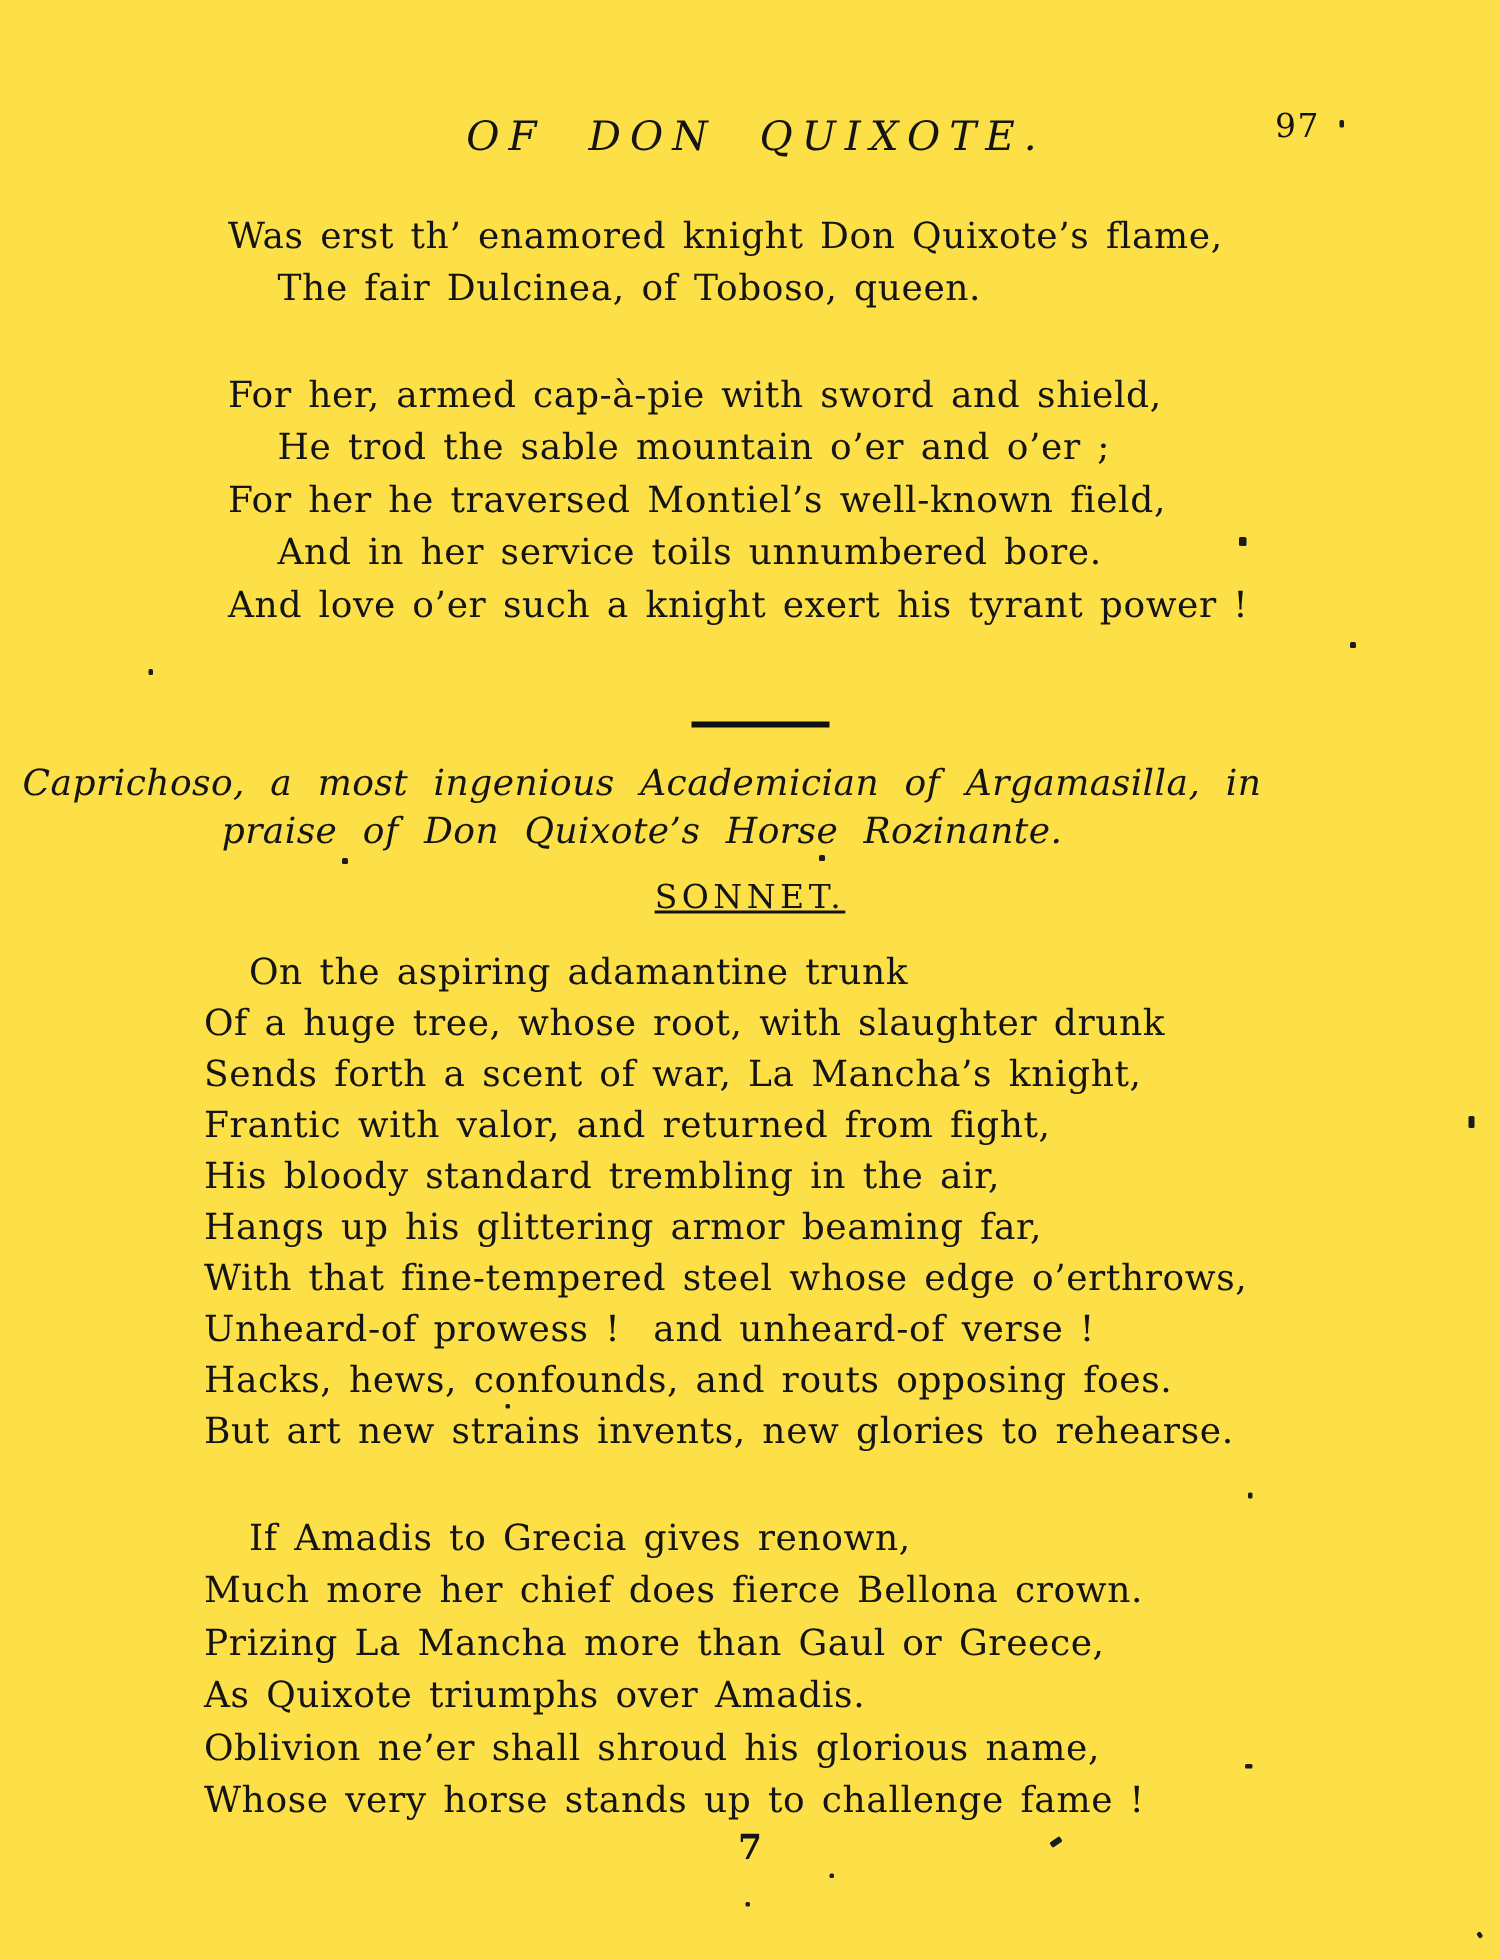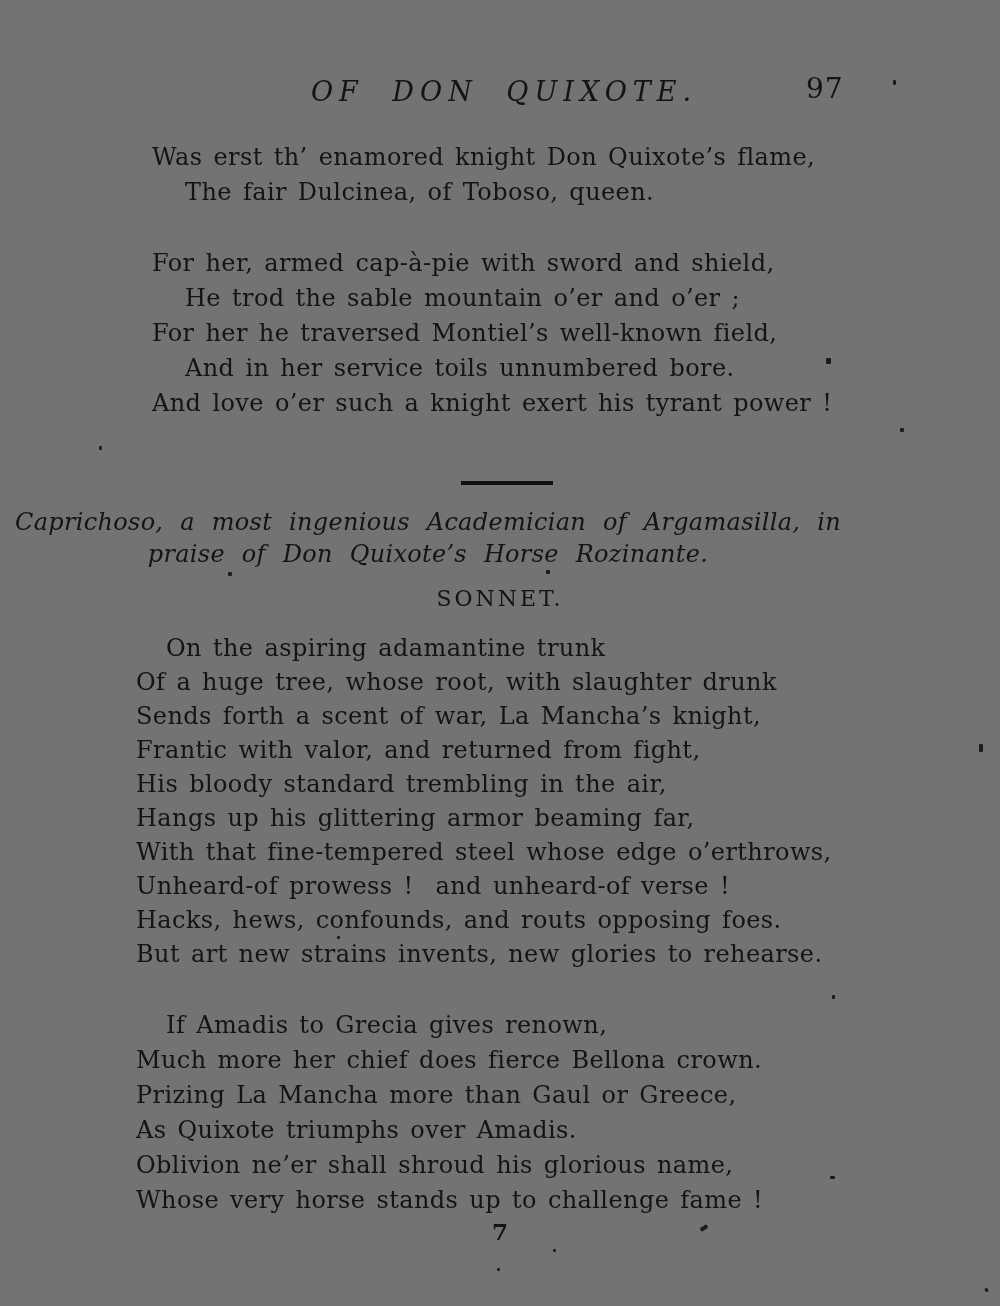--- a/index.html
+++ b/index.html
@@ -8,21 +8,21 @@
     width: 1000px;
     height: 1306px;
     position: relative;
     font-family: "DejaVu Serif", "Liberation Serif", serif;
     color: #141414;
     overflow: hidden;
   }
   .page {
     position: absolute;
     inset: 0;
-    background: #737373;
+    background: #fde047;
   }
 
   
   .running-head {
     position: absolute;
     top: 76px;
     left: 0;
     width: 1000px;
     text-align: center;
   }
@@ -30,22 +30,22 @@
     display: inline-block;
     font-style: italic;
     font-size: 27px;
     letter-spacing: 6px;
     word-spacing: 14px;
     transform: translateX(4px);
   }
   .page-number {
     position: absolute;
     top: 72px;
-    left: 806px;
-    font-size: 28px;
+    left: 850px;
+    font-size: 22px;
     letter-spacing: 1px;
   }
 
   
   .line {
     white-space: pre;
     font-size: 24px;
     height: 35px;
     line-height: 35px;
     word-spacing: 3px;
@@ -80,20 +80,21 @@
     letter-spacing: 0.3px;
   }
   .sonnet-label {
     position: absolute;
     top: 586px;
     left: 0;
     width: 1000px;
     text-align: center;
     font-size: 22px;
     letter-spacing: 3px;
+    text-decoration: underline;
   }
 
   
   .sonnet-1 { top: 631px; left: 136px; }
   .sonnet-1 .line { height: 34px; line-height: 34px; }
   .sonnet-2 { top: 1008px; left: 136px; }
   .sonnet-indent { margin-left: 30px; }
 
   
   .footer-signature {

